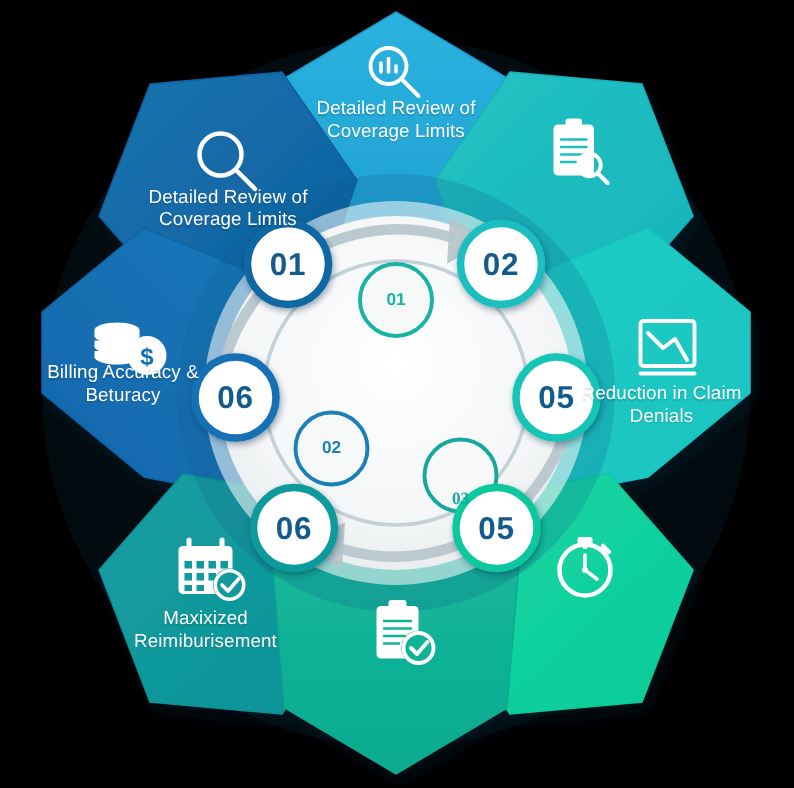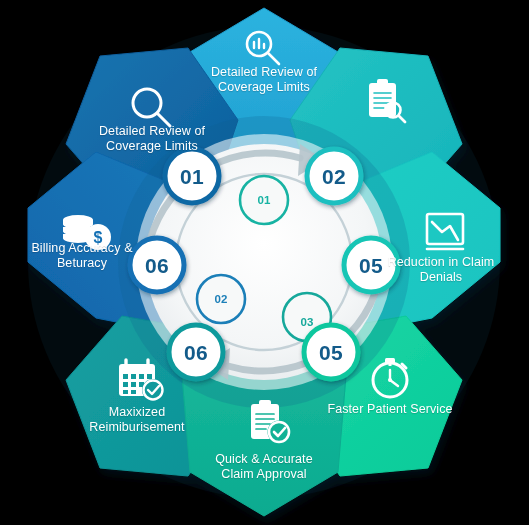--- a/index.html
+++ b/index.html
@@ -270,28 +270,26 @@
 
   <div class="petal-label" style="left:86px; top:124px;">Detailed Review of Coverage Limits</div>
 
 
   <div class="petal-label" style="left:14px; top:241px; width:136px;">Billing Accuracy &amp; Beturacy</div>
 
   <div class="petal-label" style="left:380px; top:255px; width:122px;">Reduction in Claim Denials</div>
 
   <div class="petal-label" style="left:71px; top:405px;">Maxixized Reimiburisement</div>
 
-  <div class="petal-label" style="left:324px; top:402px;">Faster Patient Service</div>
-
-  <div class="petal-label" style="left:198px; top:452px;">Quick &amp; Accurate Claim Approval</div>
+
 
   <div class="badge-num" style="left:166px; top:165px;">01</div>
   <div class="badge-num" style="left:308px; top:165px;">02</div>
   <div class="badge-num" style="left:131px; top:254px;">06</div>
   <div class="badge-num" style="left:345px; top:254px;">05</div>
   <div class="badge-num" style="left:170px; top:341px;">06</div>
   <div class="badge-num" style="left:305px; top:341px;">05</div>
 
   <div class="inner-num" style="left:244px; top:194px; color:#17b3a3;">01</div>
   <div class="inner-num" style="left:201px; top:293px; color:#1b7fb8;">02</div>
-  <div class="inner-num" style="left:287px; top:316px; color:#16a89b;">03</div>
+  <div class="inner-num" style="left:287px; top:327px; color:#16a89b;font-family:Liberation Serif, serif;">03</div>
 
 </div>
 
 </body></html>

